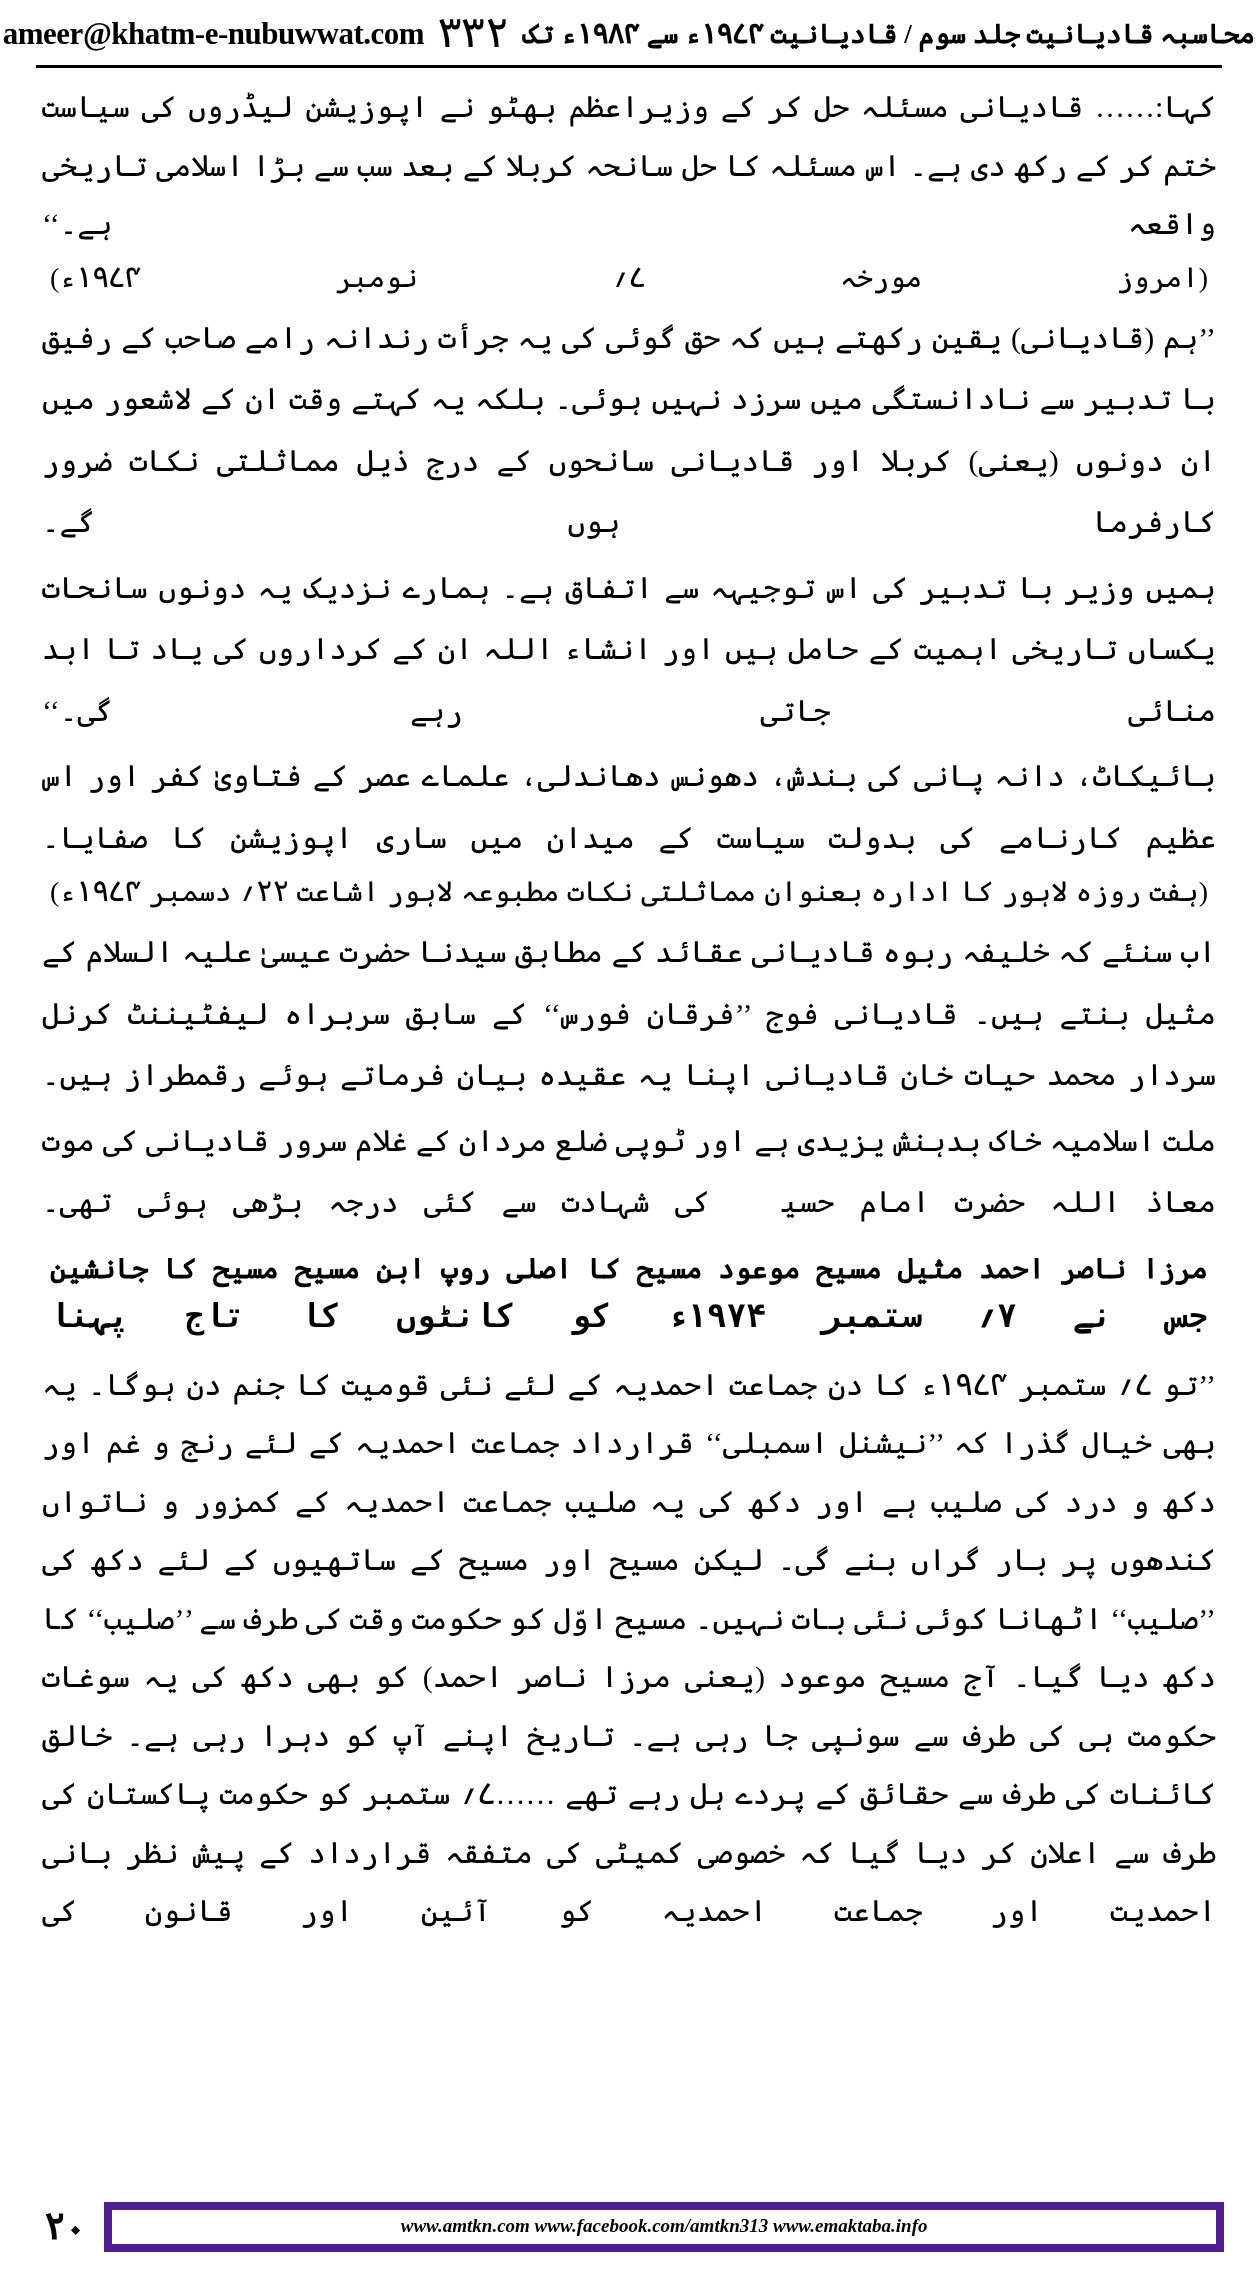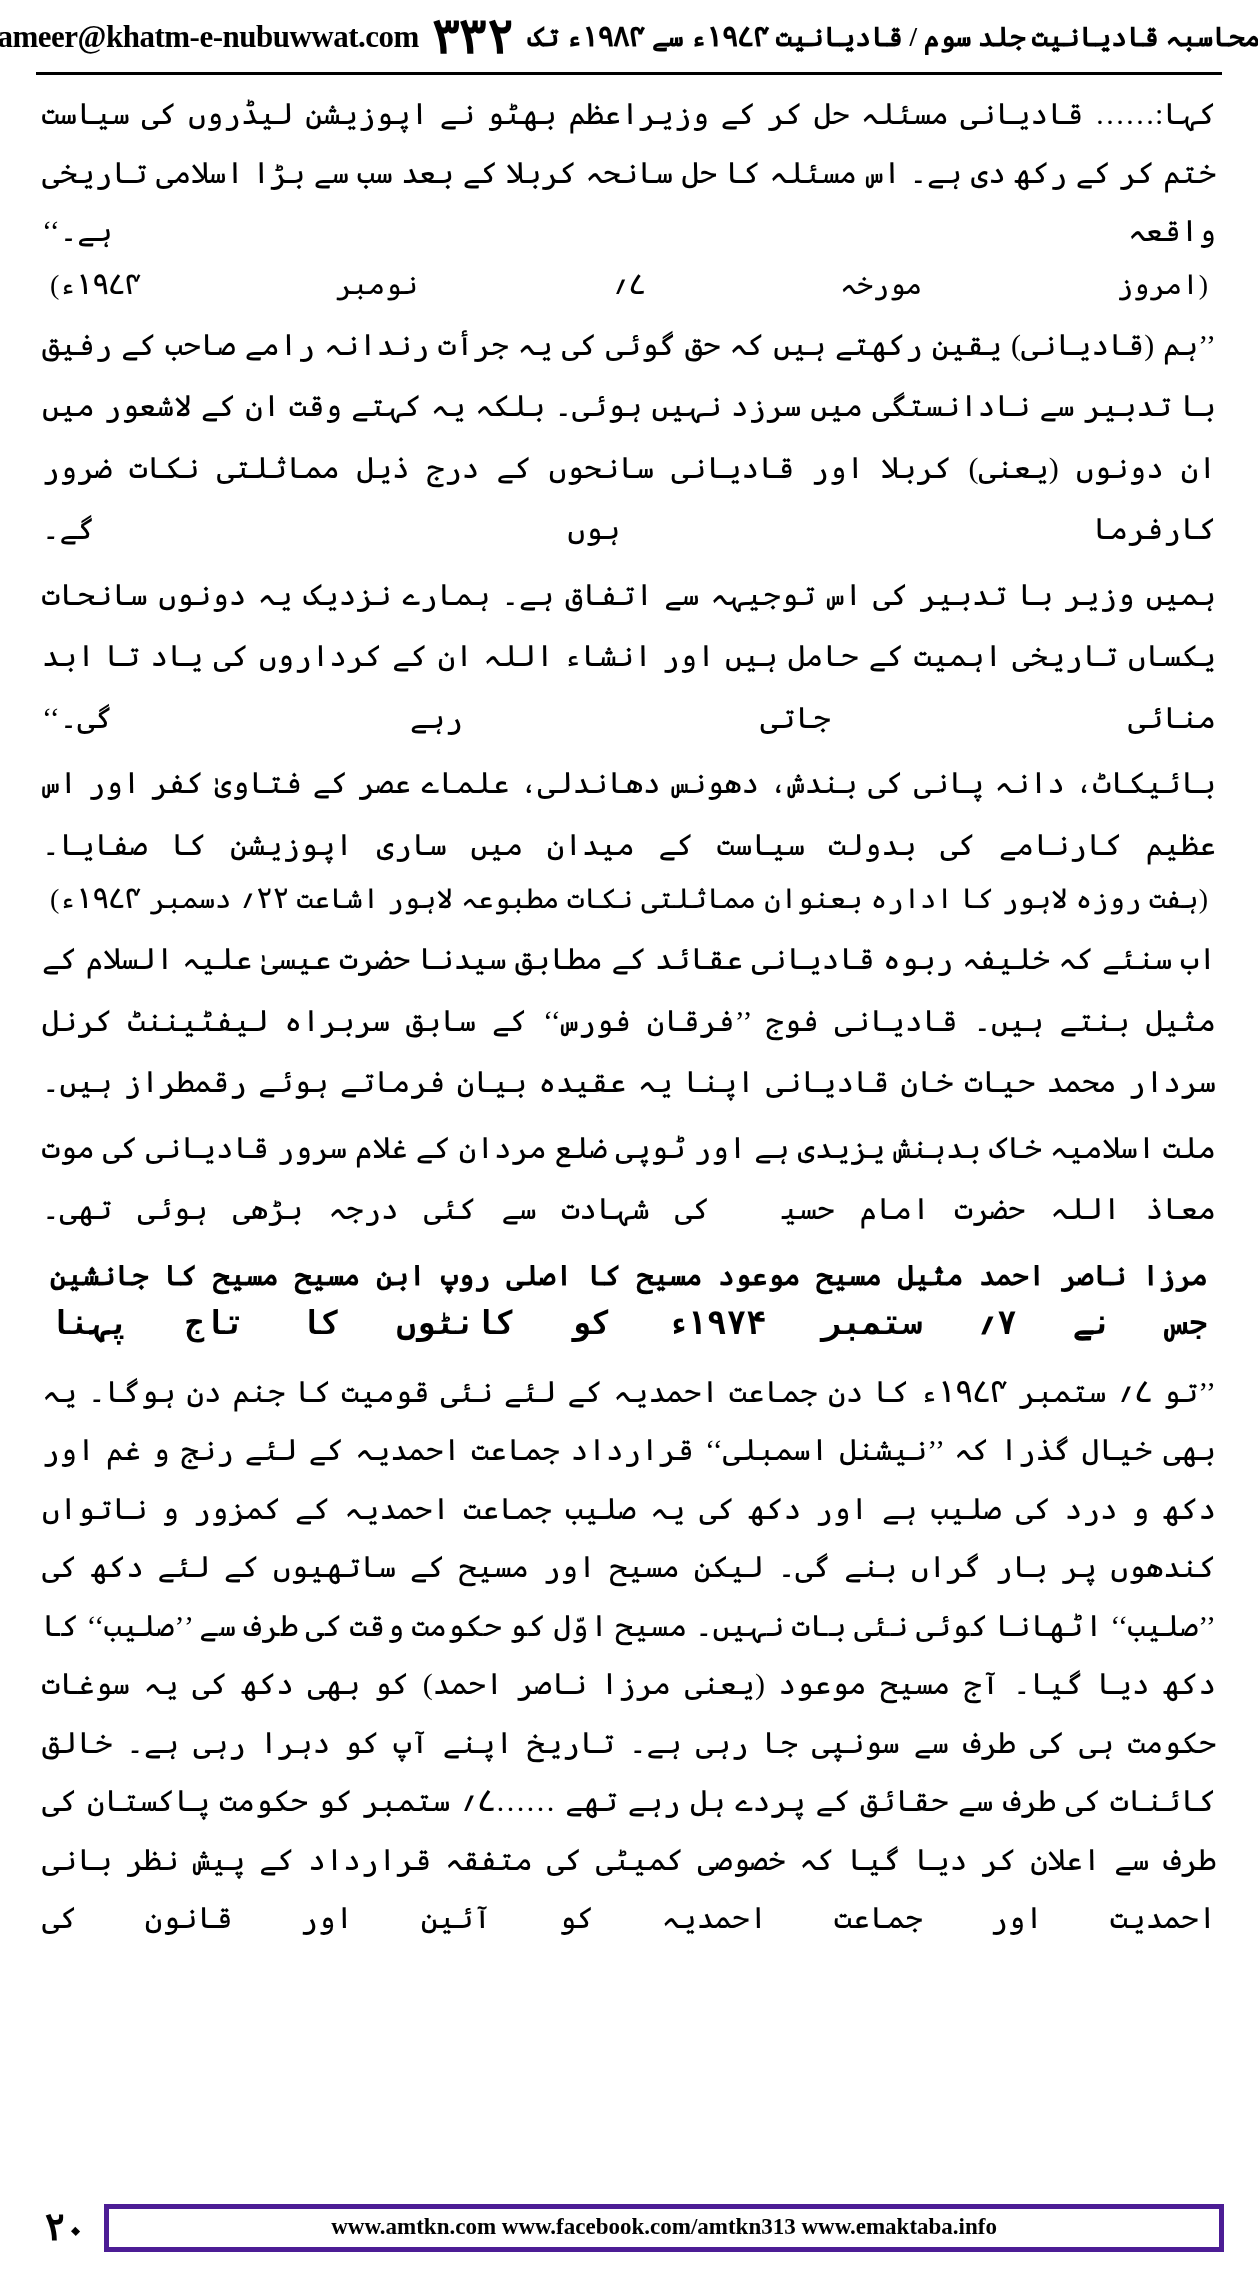--- a/index.html
+++ b/index.html
@@ -39,22 +39,22 @@
     letter-spacing: -0.5px;
     white-space: nowrap;
   }
   .header-mid {
     font-size: 27px;
     font-weight: bold;
     white-space: nowrap;
     letter-spacing: 1px;
   }
   .header-num {
-    font-size: 46px;
-    font-weight: bold;
+    font-size: 40px;
+    font-weight: normal;
     padding: 0 14px;
     white-space: nowrap;
   }
   .rule {
     border: none;
     border-top: 3px solid #000;
     margin: 4px 2px 10px 2px;
   }
 
   
@@ -107,28 +107,29 @@
     right: 0;
     bottom: 14px;
     padding: 13px 34px;
     display: flex;
     flex-direction: row-reverse;
     align-items: center;
     direction: rtl;
   }
   .footer-bar {
     flex: 1;
-    border: 5px solid #4c1d95;
+    border: 8px solid #4c1d95;
     text-align: center;
     font-family: "Liberation Serif", serif;
-    font-size: 23px;
+    font-size: 19px;
     font-weight: bold;
     padding: 5px 0 7px 0;
     direction: ltr;
     letter-spacing: 0px;
+    font-style: italic;
   }
   .footer-page {
     font-size: 36px;
     font-weight: bold;
     padding: 0 18px 0 10px;
     white-space: nowrap;
   }
 </style>
 </head>
 <body>

